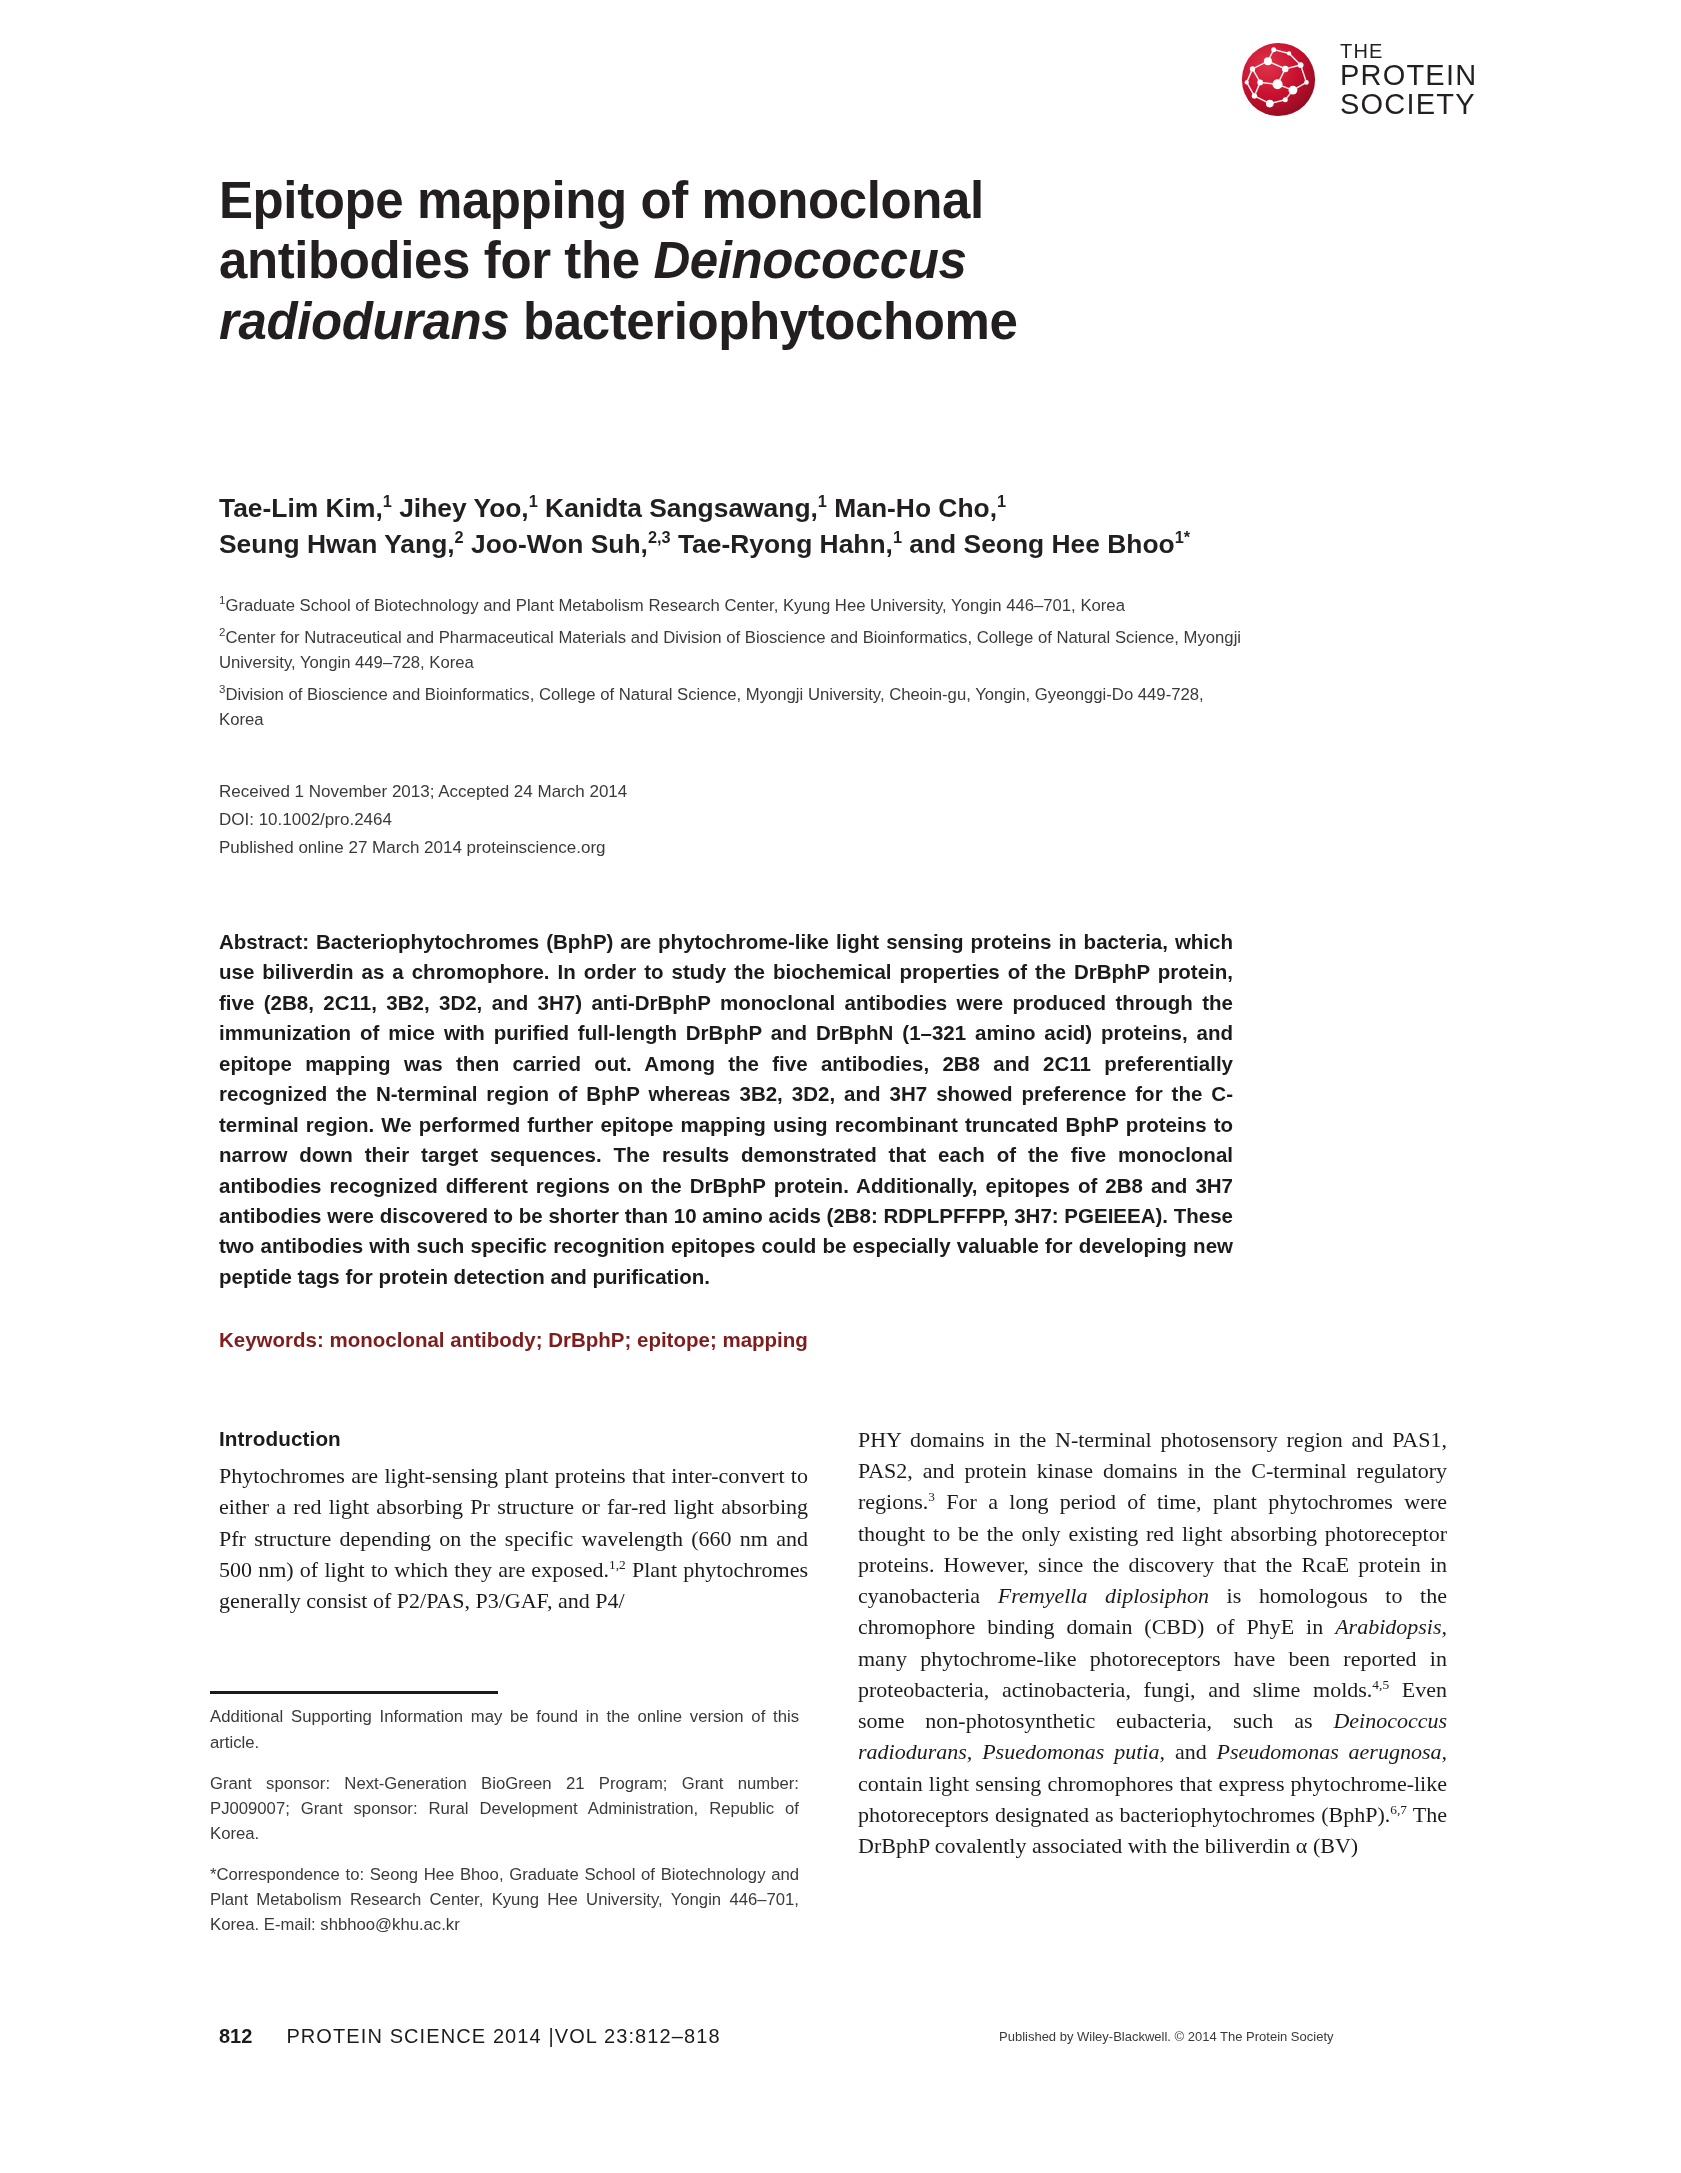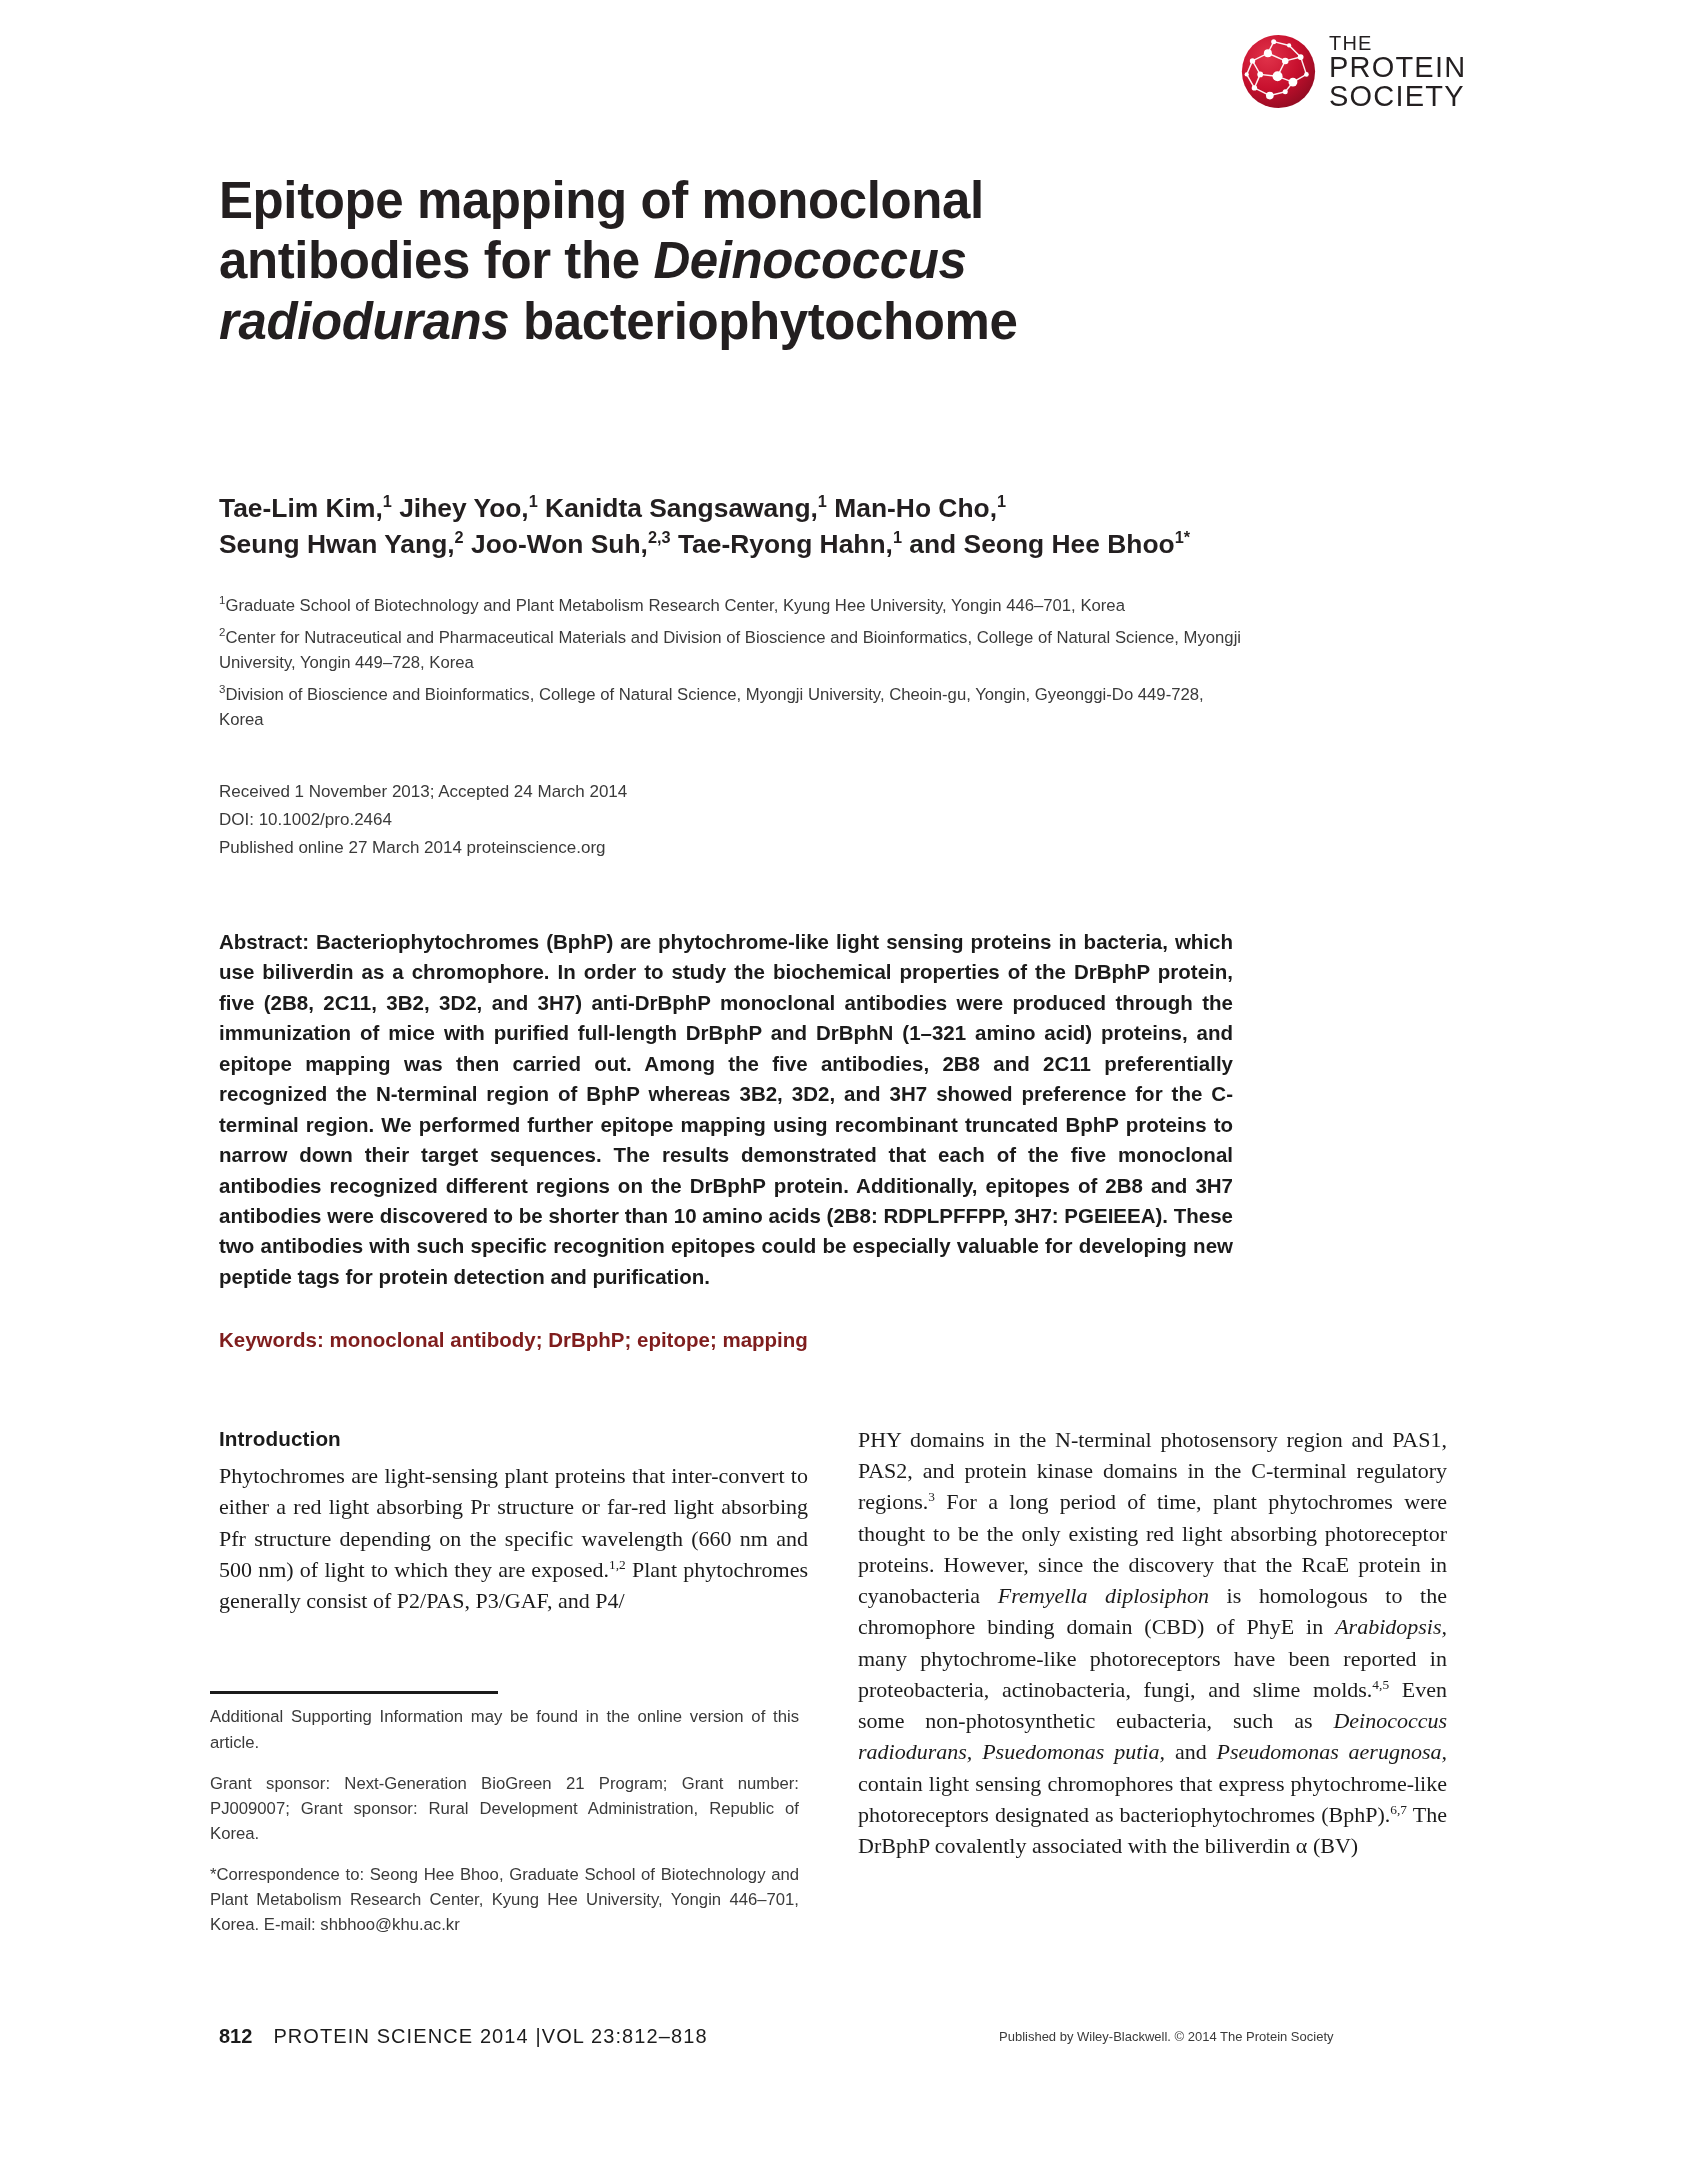--- a/index.html
+++ b/index.html
@@ -7,22 +7,22 @@
     width:1681px; height:2173px;
     font-family:"Liberation Serif", serif;
     color:#1b1b1b;
     position:relative;
     overflow:hidden;
   }
   .page { position:absolute; inset:0; }
 
   
   .logo-wrap{
-    position:absolute; left:1239px; top:32px;
-    display:flex; align-items:center; gap:11px;
+    position:absolute; left:1239px; top:40px;
+    display:flex; align-items:center; gap:22px;
   }
   .logo-sphere{ width:79px; height:79px; position:relative; }
   .logo-text{
     font-family:"Liberation Sans", sans-serif;
     line-height:1.0; letter-spacing:1.2px; color:#231f20;
   }
   .logo-the{ font-size:20px; }
   .logo-protein{ font-size:29px; }
   .logo-society{ font-size:29px; }
 
@@ -124,21 +124,21 @@
   }
   .footnotes p{ margin:0 0 16.3px 0; }
   .footnotes p:last-child{ margin-bottom:8px; }
 
   
   .footer-left{
     position:absolute; left:219px; top:2025px;
     font-family:"Liberation Sans", sans-serif;
     font-size:18px;
     color:#1b1b1b;
-    display:flex; align-items:baseline; gap:21px;
+    display:flex; align-items:baseline; gap:34px;
   }
   .pg-num{ font-weight:bold; font-size:20px; }
   .jrnl{ letter-spacing:1.1px; font-size:20px; }
   .footer-right{
     position:absolute; left:999px; top:2029px;
     font-family:"Liberation Sans", sans-serif;
     font-size:13px;
     color:#3a3a3a;
   }
 </style>

